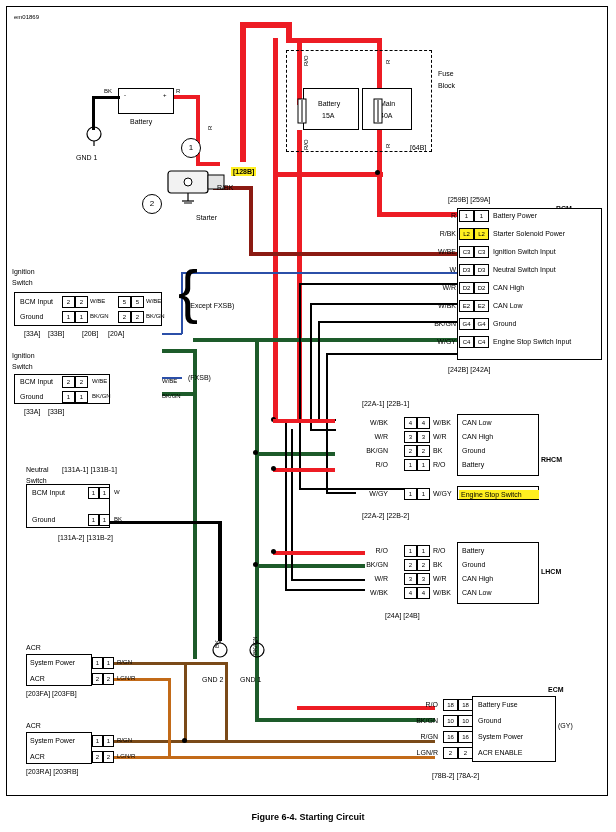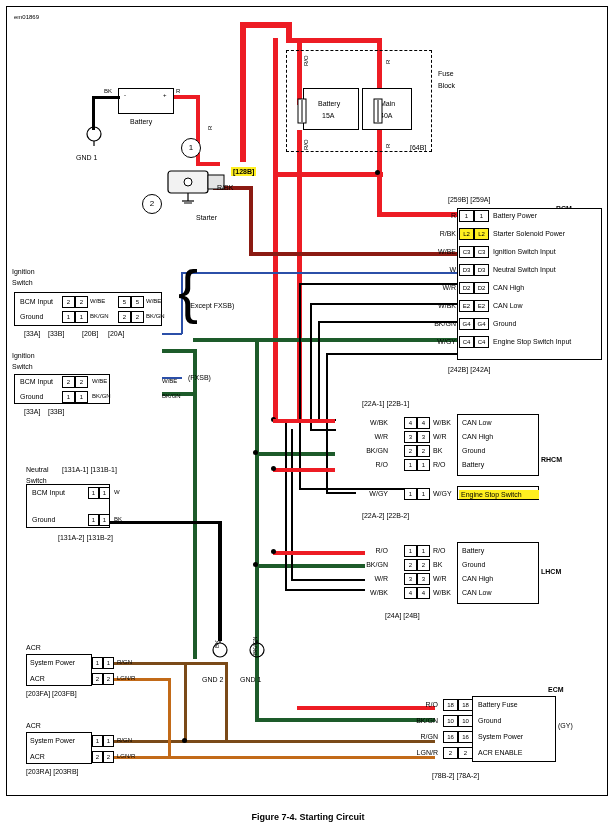--- a/index.html
+++ b/index.html
@@ -373,14 +373,14 @@
       <div class="pin" style="left:443px;top:731px;width:15px;height:12px;line-height:11px;">16</div>
       <div class="pin" style="left:458px;top:731px;width:15px;height:12px;line-height:11px;">16</div>
       <div class="lbl" style="left:478px;top:733px;">System Power</div>
       <div class="lbl" style="left:408px;top:749px;width:30px;text-align:right;">LGN/R</div>
       <div class="pin" style="left:443px;top:747px;width:15px;height:12px;line-height:11px;">2</div>
       <div class="pin" style="left:458px;top:747px;width:15px;height:12px;line-height:11px;">2</div>
       <div class="lbl" style="left:478px;top:749px;">ACR ENABLE</div>
     </div>
   <div class="lbl" style="left:432px;top:772px;">[78B-2] [78A-2]</div>
 
-  <div class="caption" style="top:812px;">Figure 7-4. Starting Circuit</div>
+  <div class="caption" style="top:812px;">Figure 6-4. Starting Circuit</div>
 </div>
 
 </body></html>

